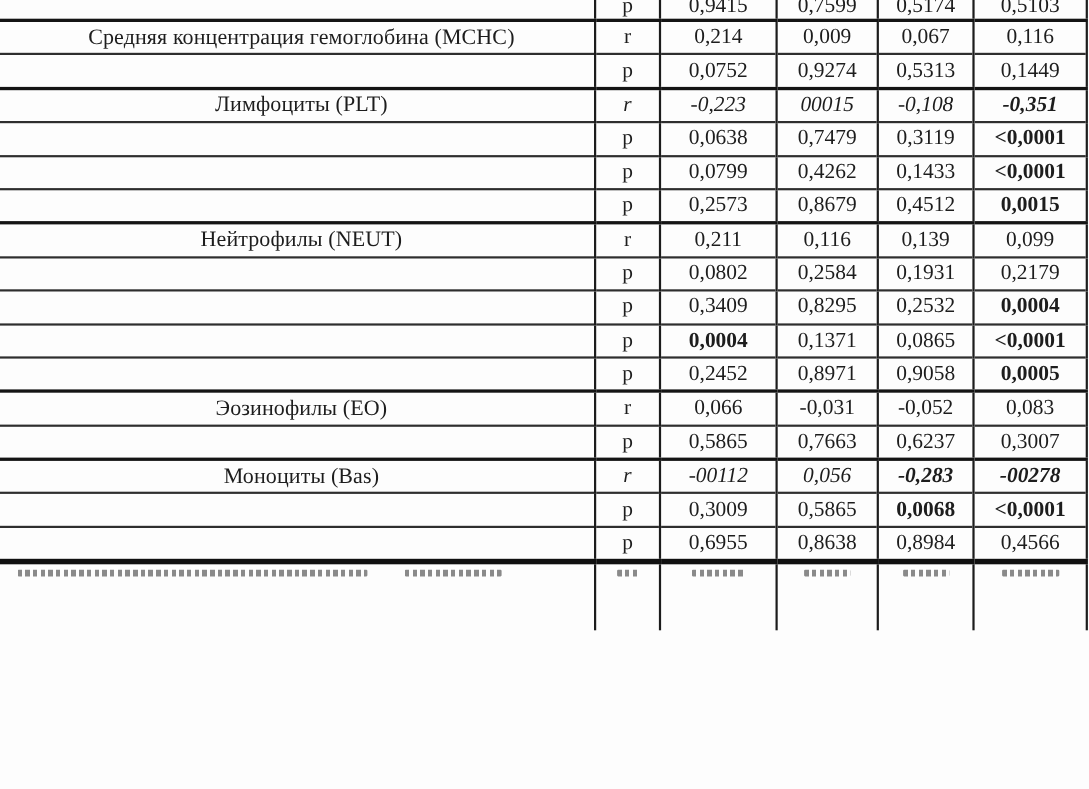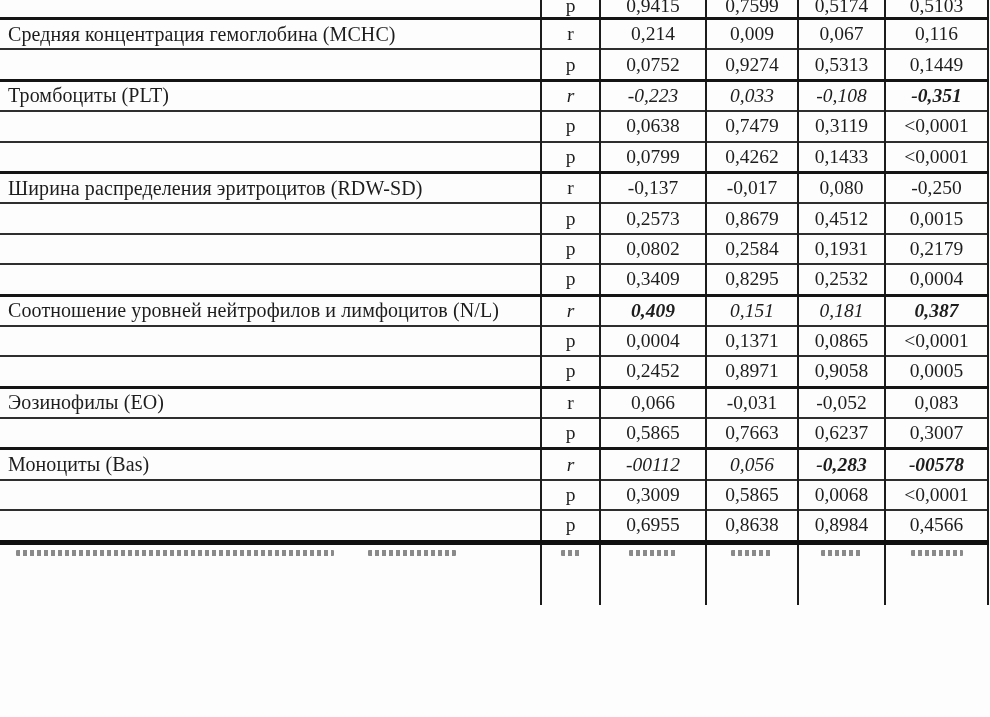--- a/index.html
+++ b/index.html
@@ -22,21 +22,21 @@
     border-left: 2px solid #1c1c1c;
     border-right: 2px solid #1c1c1c;
     vertical-align: middle;
     font-size: 19.5px;
     padding: 0;
     height: 28.4px;
     overflow: hidden;
     white-space: nowrap;
   }
   td.label {
-    text-align: left;
+    text-align: center;
     padding-left: 8px;
     border-left: none;
     font-size: 20px;
     letter-spacing: 0.1px;
   }
   td.stat, td.val { text-align: center; }
 
   tr.group-start td { border-top: 3px solid #141414; }
   tr.inner-row td   { border-top: 2px solid #2e2e2e; }
 
@@ -60,21 +60,21 @@
     margin-top: 5px;
     background: repeating-linear-gradient(90deg, #8a8a8a 0 4px, transparent 4px 7px);
     border-radius: 1px;
   }
   .remnant.centered { margin-left: auto; margin-right: auto; }
   .remnant-row { display: flex; gap: 34px; margin-top: 5px; margin-left: 8px; }
   .remnant-row .remnant { margin-top: 0; }
 
   .s-n  { font-style: normal;  font-weight: normal; }
   .s-i  { font-style: italic;  font-weight: normal; }
-  .s-b  { font-style: normal;  font-weight: 400; }
+  .s-b  { font-style: normal;  font-weight: 700; }
   .s-bi { font-style: italic;  font-weight: 700; border-radius: 12px; }
 </style>
 </head>
 <body>
 
 <table class="corr-table">
   <colgroup>
     <col style="width:541px">
     <col style="width:59px">
     <col style="width:106px">
@@ -121,82 +121,74 @@
       </tr>
       <tr class="inner-row">
         <td class="label"></td>
         <td class="stat">p</td>
         <td class="val s-n">0,0752</td>
         <td class="val s-n">0,9274</td>
         <td class="val s-n">0,5313</td>
         <td class="val s-n">0,1449</td>
       </tr>
       <tr class="group-start">
-        <td class="label">Тромбоциты (PLT)</td>
+        <td class="label">Лимфоциты (PLT)</td>
         <td class="stat s-i">r</td>
         <td class="val s-i">-0,223</td>
-        <td class="val s-i">0,033</td>
+        <td class="val s-i">00015</td>
         <td class="val s-i">-0,108</td>
         <td class="val s-bi">-0,351</td>
       </tr>
       <tr class="inner-row">
         <td class="label"></td>
         <td class="stat">p</td>
         <td class="val s-n">0,0638</td>
         <td class="val s-n">0,7479</td>
         <td class="val s-n">0,3119</td>
         <td class="val s-b">&lt;0,0001</td>
       </tr>
       <tr class="inner-row">
         <td class="label"></td>
         <td class="stat">p</td>
         <td class="val s-n">0,0799</td>
         <td class="val s-n">0,4262</td>
         <td class="val s-n">0,1433</td>
         <td class="val s-b">&lt;0,0001</td>
-      </tr>
-      <tr class="group-start">
-        <td class="label">Ширина распределения эритроцитов (RDW-SD)</td>
-        <td class="stat s-n">r</td>
-        <td class="val s-n">-0,137</td>
-        <td class="val s-n">-0,017</td>
-        <td class="val s-n">0,080</td>
-        <td class="val s-n">-0,250</td>
       </tr>
       <tr class="inner-row">
         <td class="label"></td>
         <td class="stat">p</td>
         <td class="val s-n">0,2573</td>
         <td class="val s-n">0,8679</td>
         <td class="val s-n">0,4512</td>
         <td class="val s-b">0,0015</td>
       </tr>
+      <tr class="group-start">
+        <td class="label">Нейтрофилы (NEUT)</td>
+        <td class="stat s-n">r</td>
+        <td class="val s-n">0,211</td>
+        <td class="val s-n">0,116</td>
+        <td class="val s-n">0,139</td>
+        <td class="val s-n">0,099</td>
+      </tr>
       <tr class="inner-row">
         <td class="label"></td>
         <td class="stat">p</td>
         <td class="val s-n">0,0802</td>
         <td class="val s-n">0,2584</td>
         <td class="val s-n">0,1931</td>
         <td class="val s-n">0,2179</td>
       </tr>
       <tr class="inner-row">
         <td class="label"></td>
         <td class="stat">p</td>
         <td class="val s-n">0,3409</td>
         <td class="val s-n">0,8295</td>
         <td class="val s-n">0,2532</td>
         <td class="val s-b">0,0004</td>
-      </tr>
-      <tr class="group-start">
-        <td class="label">Соотношение уровней нейтрофилов и лимфоцитов (N/L)</td>
-        <td class="stat s-i">r</td>
-        <td class="val s-bi">0,409</td>
-        <td class="val s-i">0,151</td>
-        <td class="val s-i">0,181</td>
-        <td class="val s-bi">0,387</td>
       </tr>
       <tr class="inner-row">
         <td class="label"></td>
         <td class="stat">p</td>
         <td class="val s-b">0,0004</td>
         <td class="val s-n">0,1371</td>
         <td class="val s-n">0,0865</td>
         <td class="val s-b">&lt;0,0001</td>
       </tr>
       <tr class="inner-row">
@@ -222,21 +214,21 @@
         <td class="val s-n">0,7663</td>
         <td class="val s-n">0,6237</td>
         <td class="val s-n">0,3007</td>
       </tr>
       <tr class="group-start">
         <td class="label">Моноциты (Bas)</td>
         <td class="stat s-i">r</td>
         <td class="val s-i">-00112</td>
         <td class="val s-i">0,056</td>
         <td class="val s-bi">-0,283</td>
-        <td class="val s-bi">-00578</td>
+        <td class="val s-bi">-00278</td>
       </tr>
       <tr class="inner-row">
         <td class="label"></td>
         <td class="stat">p</td>
         <td class="val s-n">0,3009</td>
         <td class="val s-n">0,5865</td>
         <td class="val s-b">0,0068</td>
         <td class="val s-b">&lt;0,0001</td>
       </tr>
       <tr class="inner-row">

